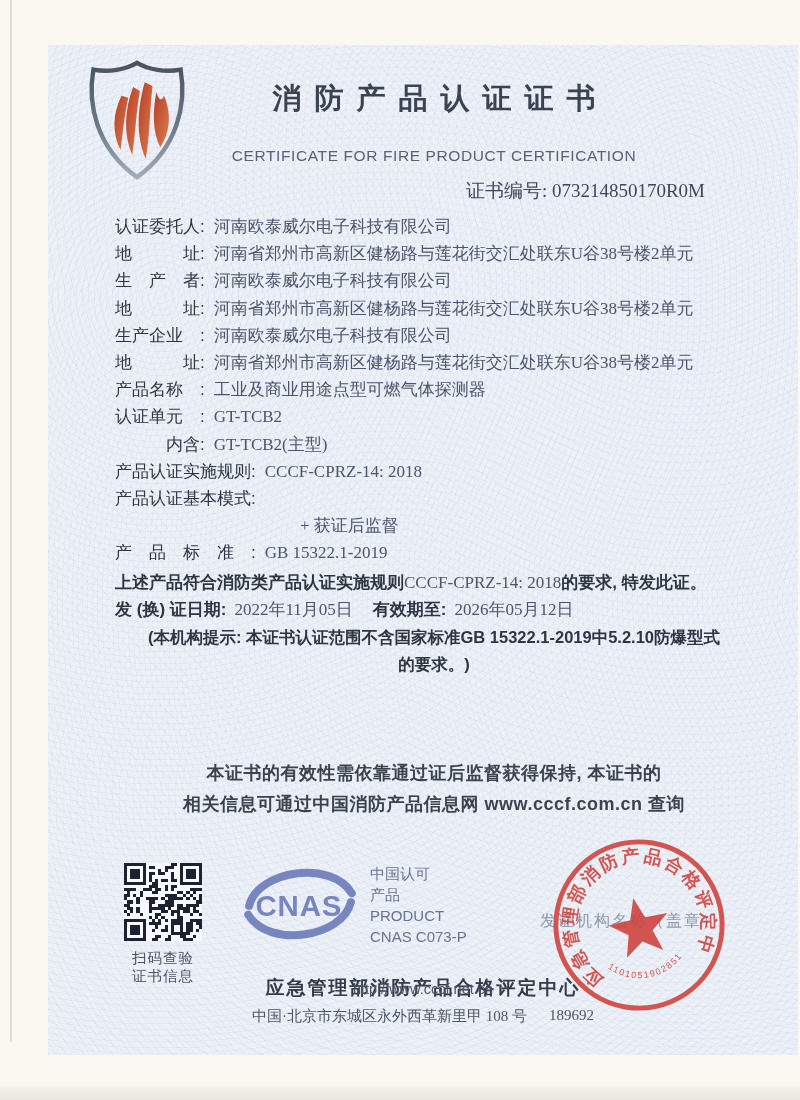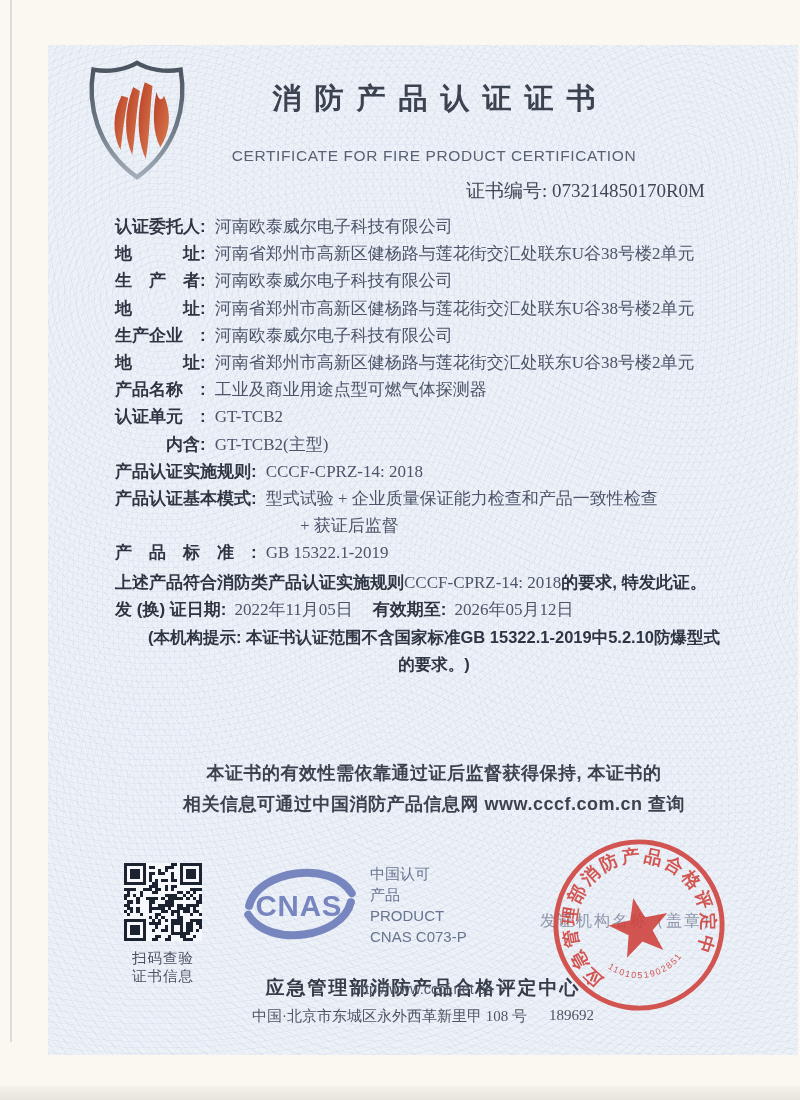--- a/index.html
+++ b/index.html
@@ -26,21 +26,21 @@
   }
   .logo{position:absolute;left:25px;top:12px;width:128px;height:126px;}
   .title-cn{margin-top:34px;text-align:center;font-size:29px;font-weight:700;
     letter-spacing:13px;text-indent:13px;color:#3b4250;}
   .title-en{margin-top:28px;text-align:center;font-size:15.5px;font-weight:500;
     letter-spacing:.6px;color:#596273;}
   .certno{margin-top:13px;text-align:right;padding-right:48px;font-size:19px;
     font-family:"Liberation Serif","DejaVu Serif",serif;color:#3f4756;}
   .fields{margin-top:9px;}
   .frow{display:flex;line-height:27.2px;font-size:17px;}
-  .flabel{font-weight:700;white-space:pre;color:#2e3542;flex:0 0 auto;}
+  .flabel{font-weight:400;white-space:pre;color:#2e3542;flex:0 0 auto;}
   .fvalue{font-family:"Liberation Serif","DejaVu Serif",serif;color:#4b5468;
     margin-left:9px;white-space:nowrap;}
   .frow.cont .fvalue{margin-left:185px;}
   .statement{font-size:17px;line-height:27px;margin-top:2px;}
   .statement .b{font-weight:700;color:#2e3542;}
   .statement .s{font-family:"Liberation Serif","DejaVu Serif",serif;color:#4b5468;}
   .dline{font-size:17px;line-height:27px;}
   .dline .b{font-weight:700;color:#2e3542;}
   .dline .s{font-family:"Liberation Serif","DejaVu Serif",serif;color:#4b5468;margin-left:8px;}
   .dline.first{padding-left:150px;margin-top:3px;}
@@ -136,21 +136,20 @@
     <div class="frow">
         <span class="flabel">　　　内含:</span>
         <span class="fvalue">GT-TCB2(主型)</span>
       </div>
     <div class="frow">
         <span class="flabel">产品认证实施规则:</span>
         <span class="fvalue">CCCF-CPRZ-14: 2018</span>
       </div>
     <div class="frow">
         <span class="flabel">产品认证基本模式:</span>
-        <span class="fvalue">型式试验 + 企业质量保证能力检查和产品一致性检查</span>
       </div>
     <div class="frow cont">
         <span class="flabel"></span>
         <span class="fvalue">+ 获证后监督</span>
       </div>
     <div class="frow">
         <span class="flabel">产　品　标　准　:</span>
         <span class="fvalue">GB 15322.1-2019</span>
       </div>
   </div>

